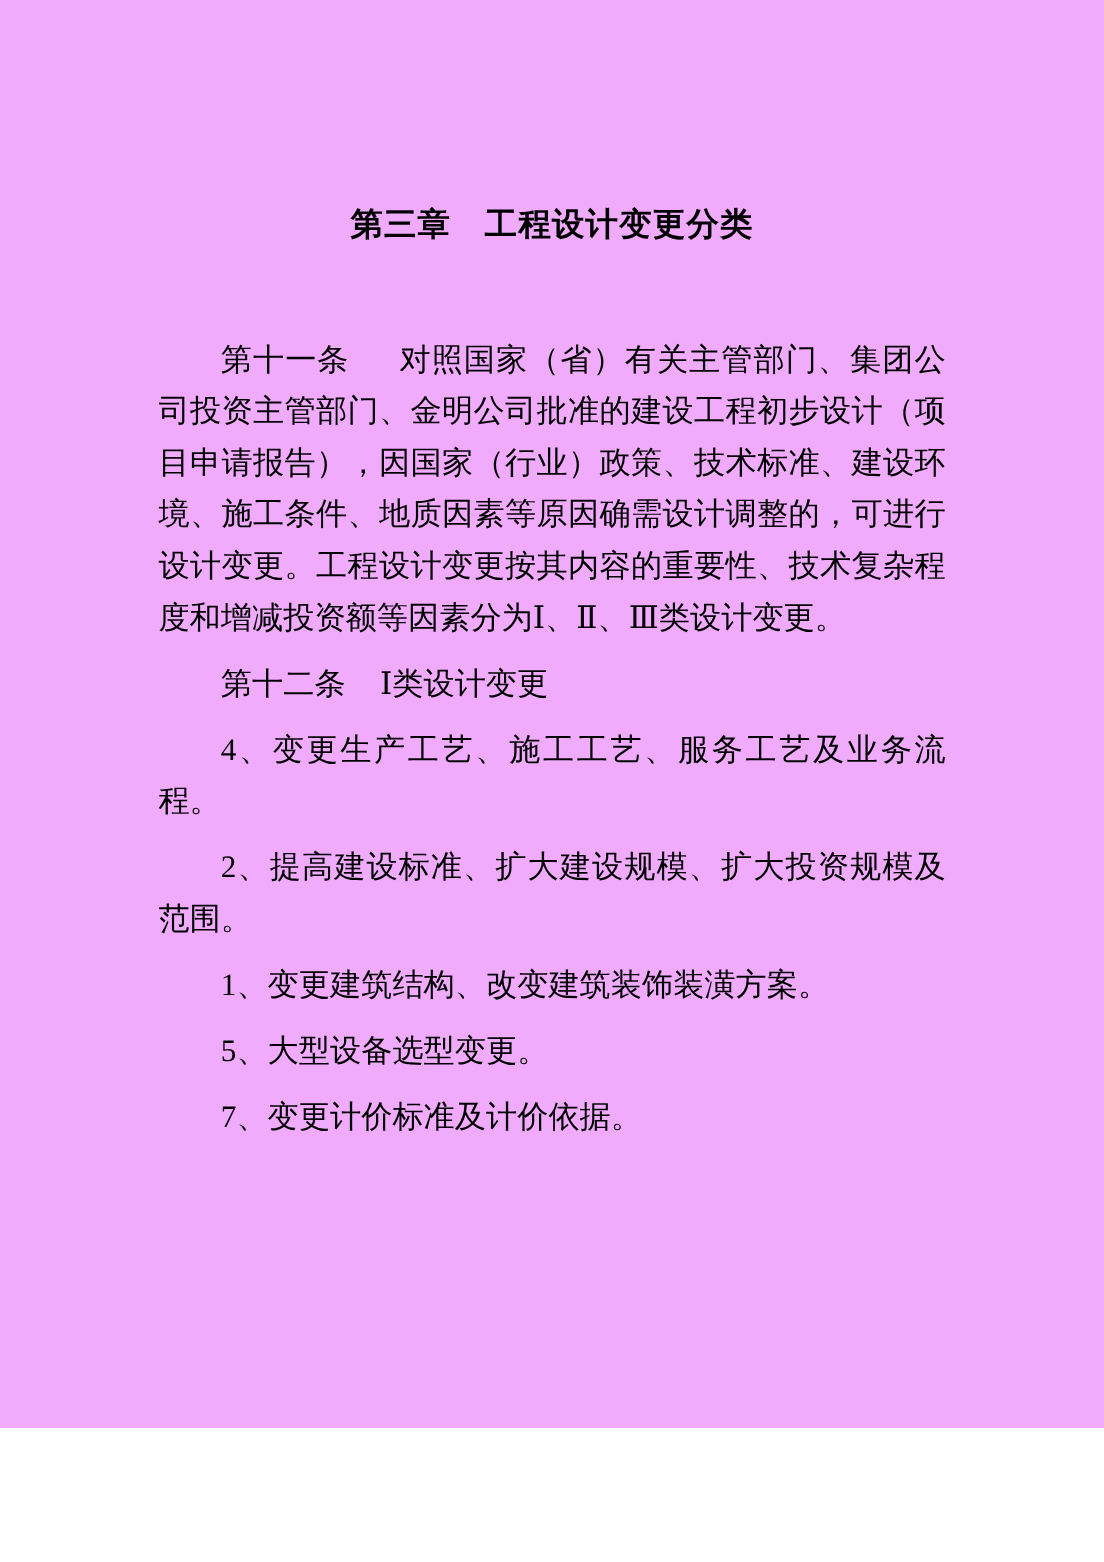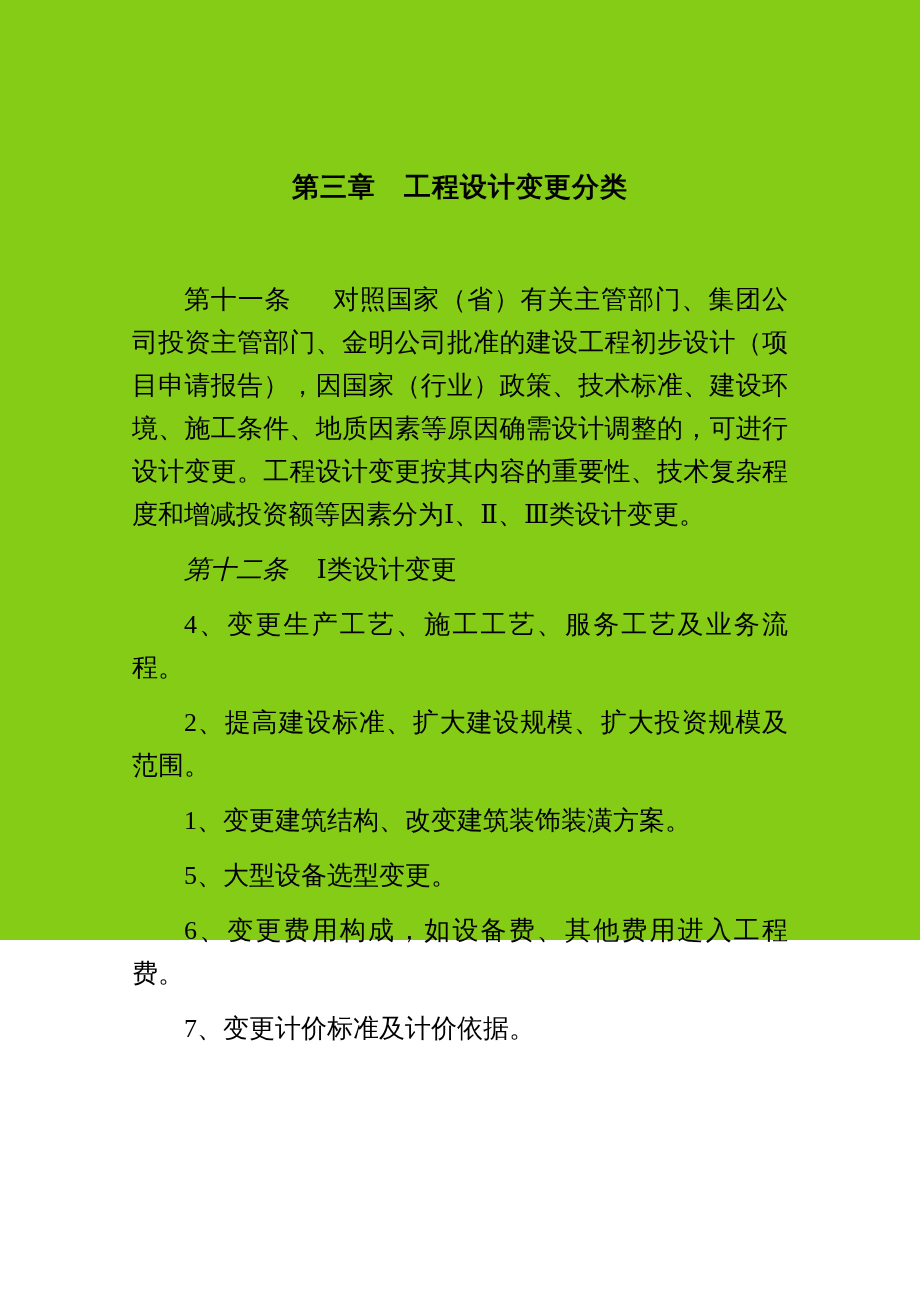--- a/index.html
+++ b/index.html
@@ -10,22 +10,22 @@
   body {
     width: 920px;
     height: 1302px;
     color: #000000;
     font-family: "Liberation Serif", "DejaVu Serif", serif;
     overflow: hidden;
   }
   .page {
     box-sizing: border-box;
     width: 920px;
-    height: 940px;
-    background: #84cc16;
+    height: 1190px;
+    background: #f0abfc;
     padding: 166px 120px 40px 120px;
   }
   .doc-title {
     font-family: "Liberation Sans", "DejaVu Sans", sans-serif;
     font-weight: bold;
     font-size: 27px;
     line-height: 43px;
     letter-spacing: 1px;
     text-align: center;
     margin: 0 0 69px 0;
@@ -40,21 +40,20 @@
     text-justify: inter-character;
   }
   .indent {
     text-indent: 2em;
   }
   .label-11 {
     margin-right: 1.6em;
   }
   .label-12 {
     margin-right: 1.1em;
-    font-style: italic;
   }
   .gap-before {
     margin-top: 43px !important;
   }
 </style>
 </head>
 <body>
 
 <div class="page">
 
@@ -63,17 +62,16 @@
   <div class="body-text">
 
     <p class="indent"><span class="label-11">第十一条</span><span>对照国家（省）有关主管部门、集团公司投资主管部门、金明公司批准的建设工程初步设计（项目申请报告），因国家（行业）政策、技术标准、建设环境、施工条件、地质因素等原因确需设计调整的，可进行设计变更。工程设计变更按其内容的重要性、技术复杂程度和增减投资额等因素分为Ⅰ、Ⅱ、Ⅲ类设计变更。</span></p>
 
     <p class="indent"><span class="label-12">第十二条</span><span>Ⅰ类设计变更</span></p>
 
     <p class="indent">4、变更生产工艺、施工工艺、服务工艺及业务流程。</p>
     <p class="indent">2、提高建设标准、扩大建设规模、扩大投资规模及范围。</p>
     <p class="indent">1、变更建筑结构、改变建筑装饰装潢方案。</p>
     <p class="indent">5、大型设备选型变更。</p>
-    <p class="indent">6、变更费用构成，如设备费、其他费用进入工程费。</p>
     <p class="indent">7、变更计价标准及计价依据。</p>
 
   </div>
 </div>
 
 </body></html>

